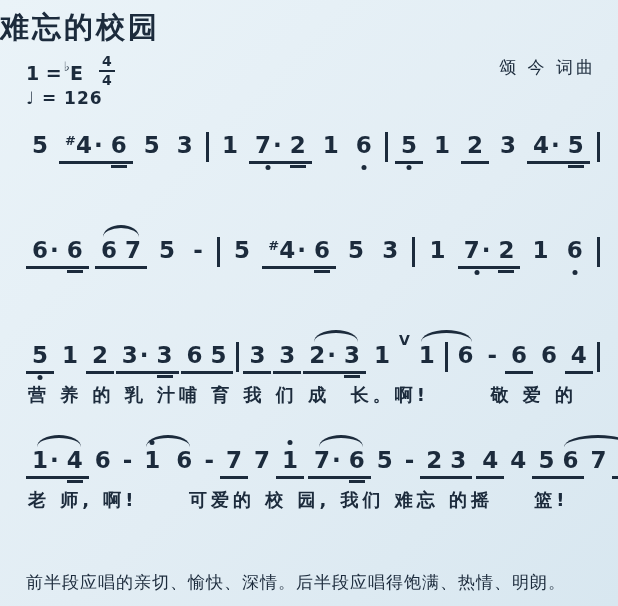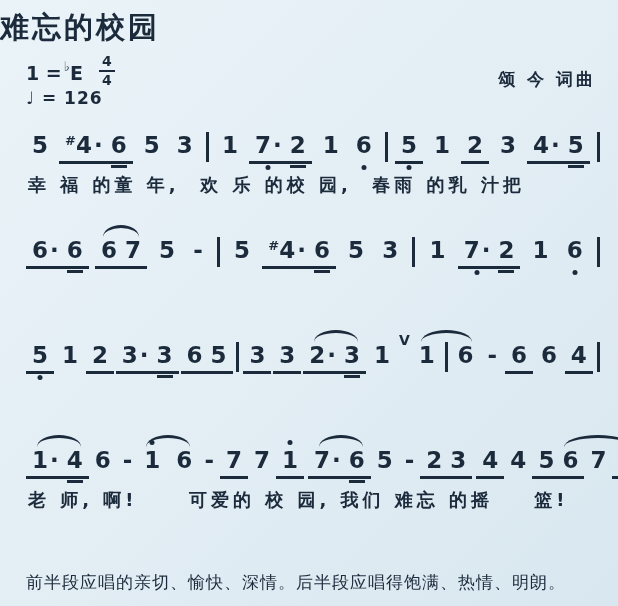--- a/index.html
+++ b/index.html
@@ -17,21 +17,21 @@
   }
   .meta{
     position:absolute;top:56px;left:26px;right:22px;
     display:flex;justify-content:space-between;align-items:flex-start;
   }
   .key{display:flex;align-items:center;font-size:19px;font-weight:bold;}
   .flat{font-size:13px;position:relative;top:-6px;margin:0 0 0 2px;}
   .frac{display:inline-flex;flex-direction:column;align-items:center;margin-left:16px;font-size:14px;line-height:1;font-weight:bold;position:relative;top:-2px;}
   .frac .top{border-bottom:2px solid var(--ink);padding:0 3px 2px;margin-bottom:1px;}
   .frac .bot{padding:0 3px;}
-  .credit{font-size:17px;font-weight:bold;letter-spacing:3px;margin-top:12px;}
+  .credit{font-size:17px;font-weight:normal;letter-spacing:3px;}
   .tempo{position:absolute;top:88px;left:26px;font-size:17px;font-weight:bold;letter-spacing:1px;text-align:right;}
 
   .system{position:absolute;left:26px;right:16px;}
   #sys0{top:122px;} #sys1{top:227px;} #sys2{top:332px;} #sys3{top:437px;}
   .notes-row{
     position:relative;display:flex;align-items:flex-end;justify-content:space-between;
     height:42px;
   }
   .grp{display:inline-flex;align-items:flex-end;padding:0 2px 3px;border-bottom:3px solid transparent;}
   .grp.u1{border-bottom-color:var(--ink);}
@@ -111,21 +111,20 @@
         </span>
         <span class="grp">
           <span class="tok"><span class="digit">3</span></span>
         </span>
         <span class="grp u1">
           <span class="tok"><span class="digit">4</span><span class="aug">·</span></span>
           <span class="tok"><span class="digit">5</span><i class="dbl"></i></span>
         </span>
         <span class="barline"></span>
       </div>
-    <div class="lyrics">幸 福 的童 年,  欢 乐 的校 园,  春雨 的乳 汁把</div>
   </div>
   <div id="sys1" class="system">
     <div class="notes-row">
         <span class="grp u1">
           <span class="tok"><span class="digit">6</span><span class="aug">·</span></span>
           <span class="tok"><span class="digit">6</span><i class="dbl"></i></span>
         </span>
         <span class="grp u1">
           <span class="tok"><span class="digit">6</span></span>
           <span class="tok"><span class="digit">7</span></span>
@@ -214,20 +213,21 @@
         <span class="grp">
           <span class="tok"><span class="digit">6</span></span>
         </span>
         <span class="grp u1">
           <span class="tok"><span class="digit">4</span></span>
         </span>
         <span class="barline"></span>
         <span class="slur" style="left: 287.75px; width: 44.25px; top: -2px;"></span>
         <span class="slur" style="left: 395px; width: 51px; top: -2px;"></span>
       </div>
+    <div class="lyrics">营 养 的 乳 汁哺 育 我 们 成  长。啊!      敬 爱 的</div>
   </div>
   <div id="sys3" class="system">
     <div class="notes-row">
         <span class="grp u1">
           <span class="tok"><span class="digit">1</span><span class="aug">·</span></span>
           <span class="tok"><span class="digit">4</span><i class="dbl"></i></span>
         </span>
         <span class="grp">
           <span class="tok"><span class="digit">6</span></span>
         </span>

